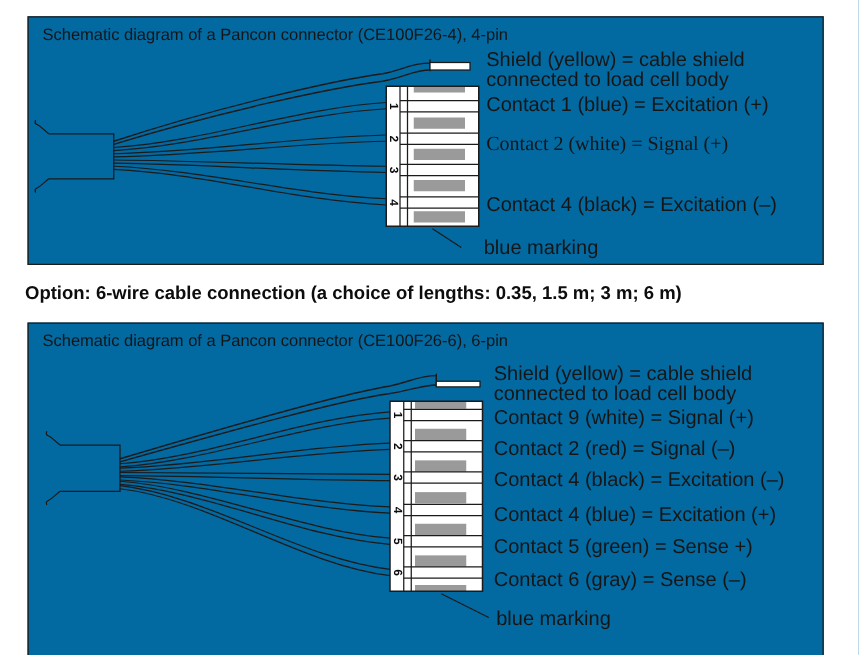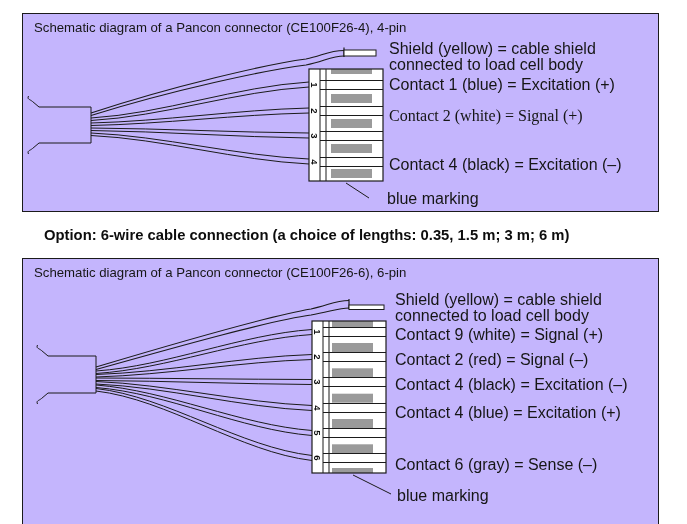--- a/index.html
+++ b/index.html
@@ -3,24 +3,24 @@
 <meta charset="utf-8">
 <style>
   html,body{margin:0;padding:0;}
   body{
     width:687px;height:524px;position:relative;overflow:hidden;
     background:#ffffff;color:#111111;
     font-family:"Liberation Sans", sans-serif;
   }
   .heading{
     position:absolute;left:20px;top:227px;
-    font-size:14.8px;font-weight:bold;white-space:nowrap;color:#0d0d0d;margin-left:24px;
+    font-size:14.8px;font-weight:bold;white-space:nowrap;color:#0d0d0d;
   }
   .panel{
-    position:absolute;background:#c4b5fd;
+    position:absolute;background:#0369a1;
     border:1px solid #1b1b1b;box-sizing:border-box;
   }
   .panel-title{
     position:absolute;left:11px;top:5.5px;
     font-size:13.2px;white-space:nowrap;color:#161616;
   }
   .diagram-svg{position:absolute;left:0;top:0;}
   .lbl{
     position:absolute;font-size:16px;white-space:nowrap;color:#161616;
     transform:translateY(-50%);
@@ -141,15 +141,16 @@
       <text x="294.5" y="174" transform="rotate(90 294.5 174)" text-anchor="middle" dominant-baseline="central" font-family="&quot;Liberation Sans&quot;, sans-serif" font-size="9.5" font-weight="bold" fill="#0d0d0d">5</text>
       <text x="294.5" y="199" transform="rotate(90 294.5 199)" text-anchor="middle" dominant-baseline="central" font-family="&quot;Liberation Sans&quot;, sans-serif" font-size="9.5" font-weight="bold" fill="#0d0d0d">6</text>
       <rect x="289" y="62" width="74" height="152" fill="none" stroke="#1b1b1b" stroke-width="1.2"></rect>
       <line x1="330" y1="216" x2="368" y2="235" stroke="#1b1b1b" stroke-width="1"></line>
     </svg>
     <div class="lbl shield-lbl" style="left: 372px; top: 33px;"><span>Shield (yellow) = cable shield</span><br><span>connected to load cell body</span></div>
     <div class="lbl" style="left: 372px; top: 75.5px;">Contact 9 (white) = Signal (+)</div>
     <div class="lbl" style="left: 372px; top: 100.5px;">Contact 2 (red) = Signal (–)</div>
     <div class="lbl" style="left: 372px; top: 125.5px;">Contact 4 (black) = Excitation (–)</div>
     <div class="lbl" style="left: 372px; top: 153.5px;">Contact 4 (blue) = Excitation (+)</div>
+    <div class="lbl" style="left: 372px; top: 178.5px;">Contact 5 (green) = Sense +)</div>
     <div class="lbl" style="left: 372px; top: 205.5px;">Contact 6 (gray) = Sense (–)</div>
     <div class="lbl" style="left: 374px; top: 237px;">blue marking</div>
   </section>
 
 </body></html>

